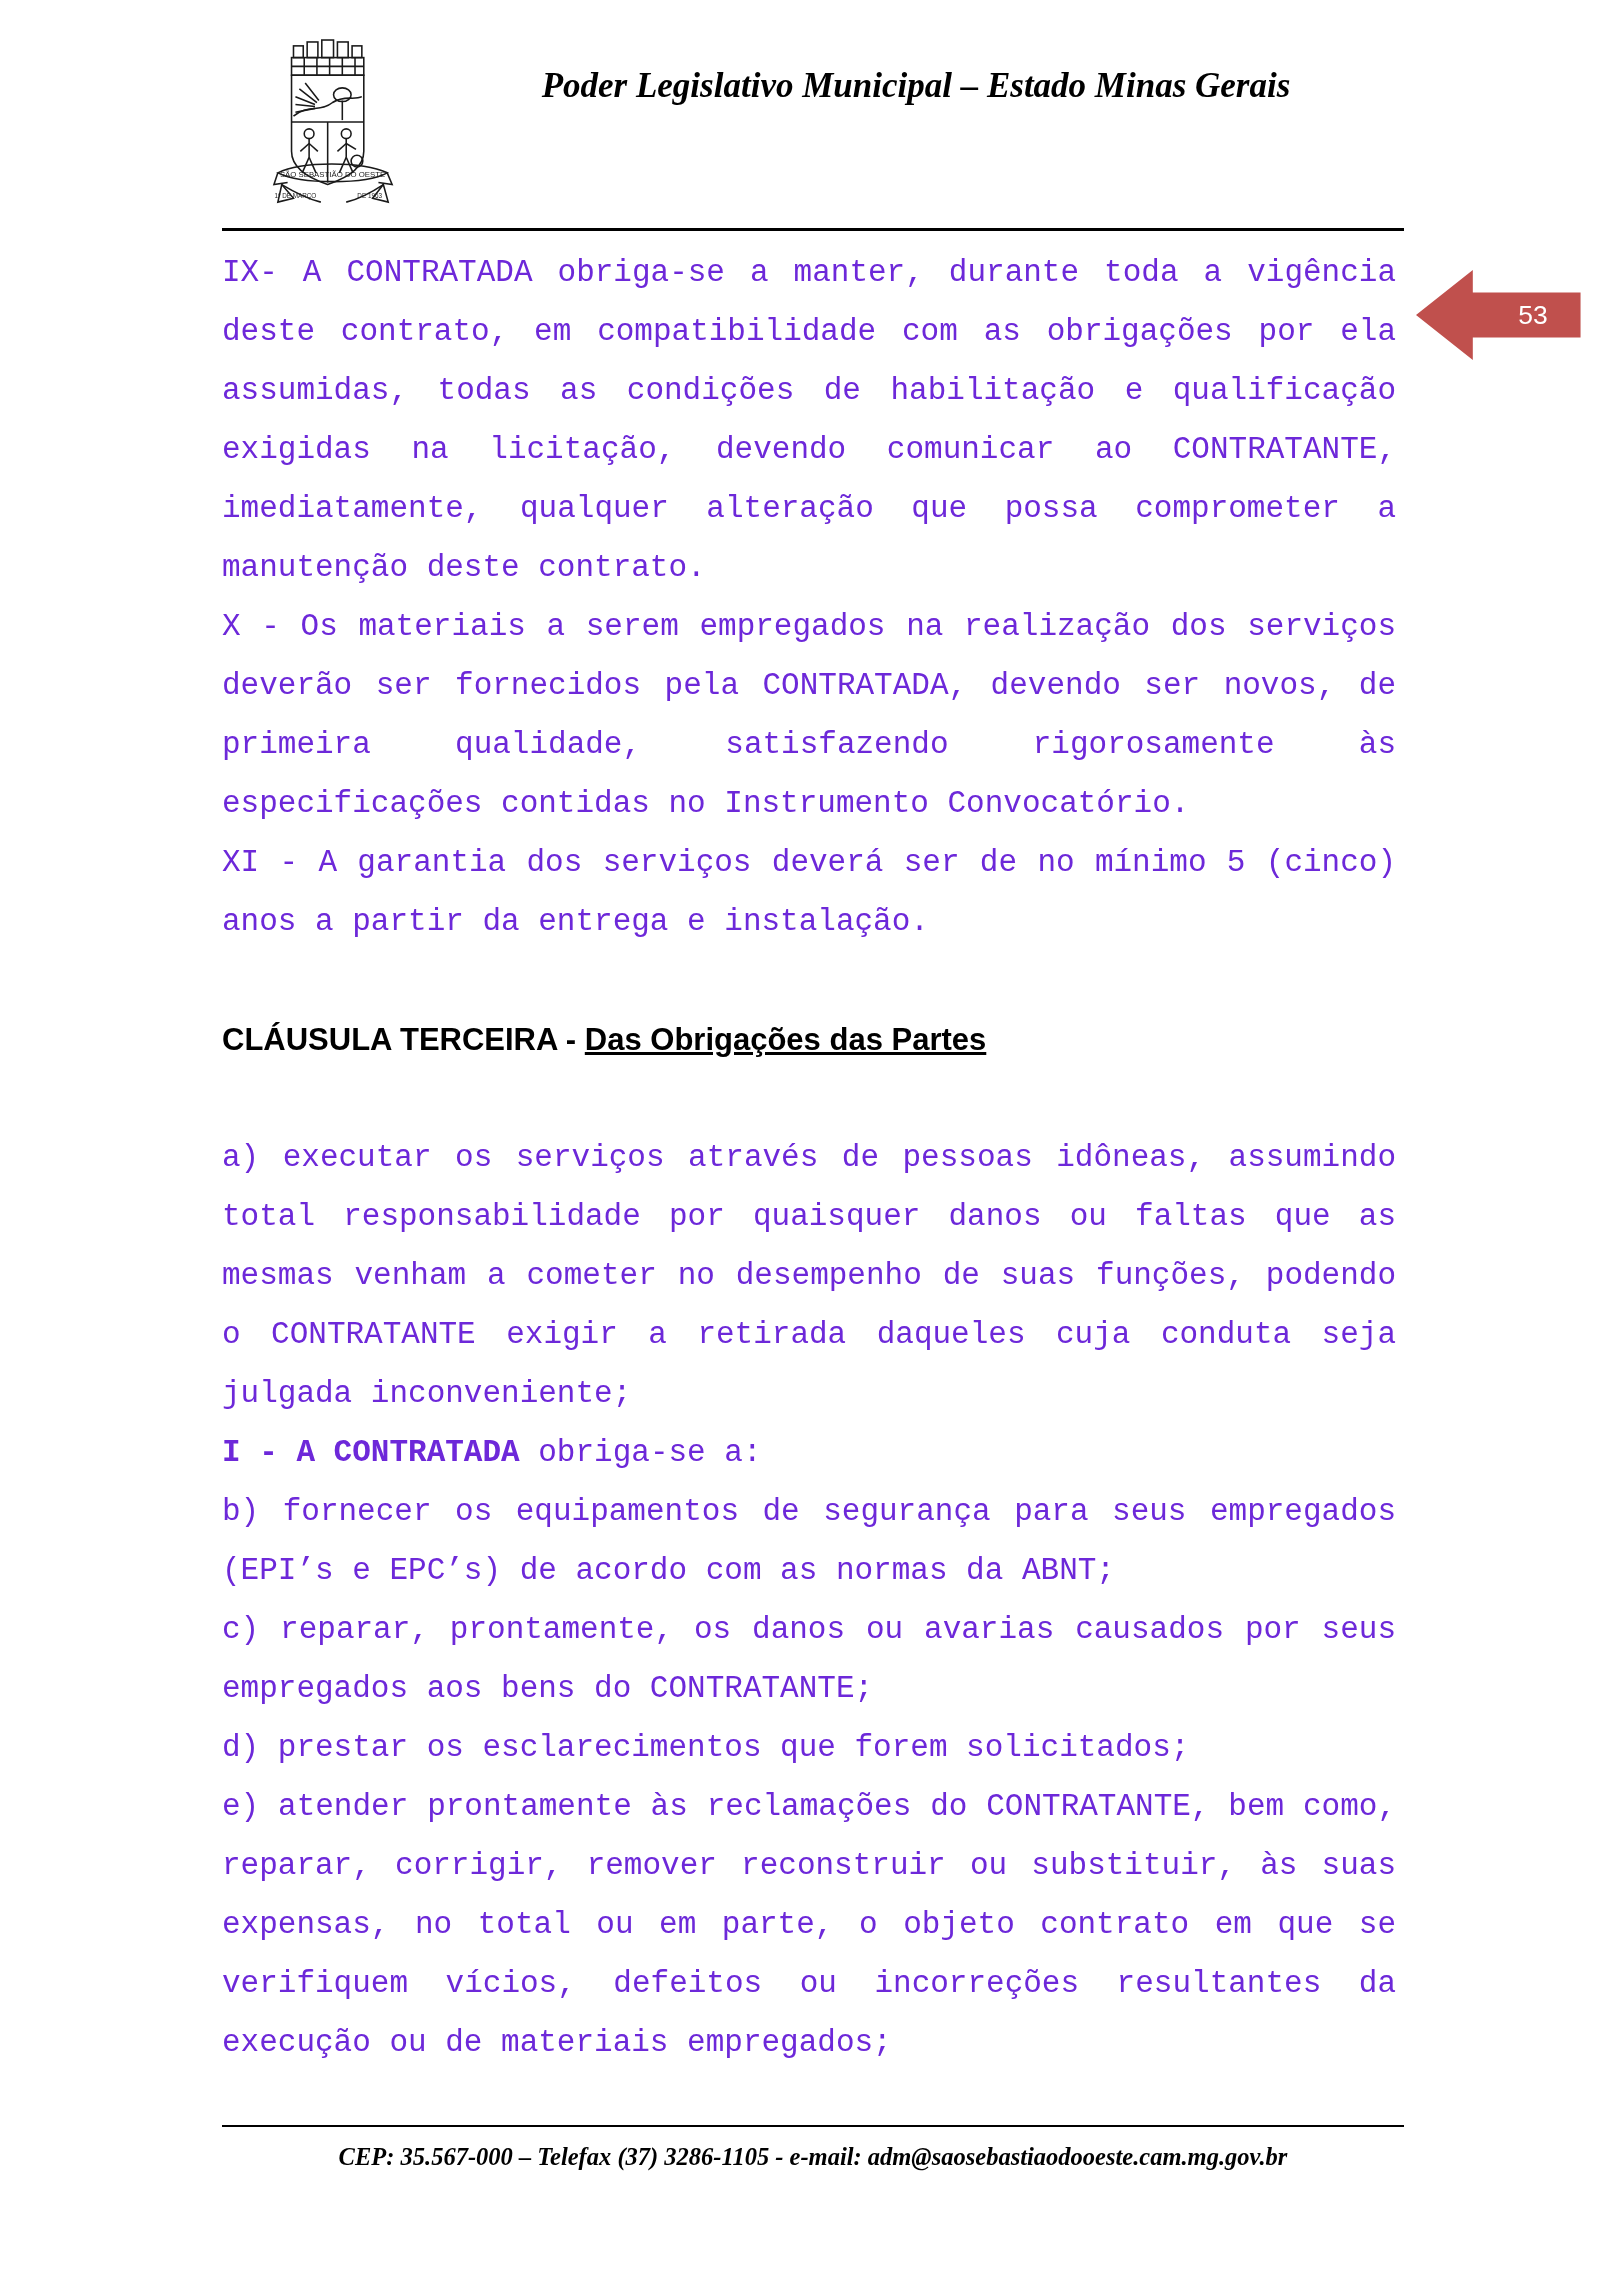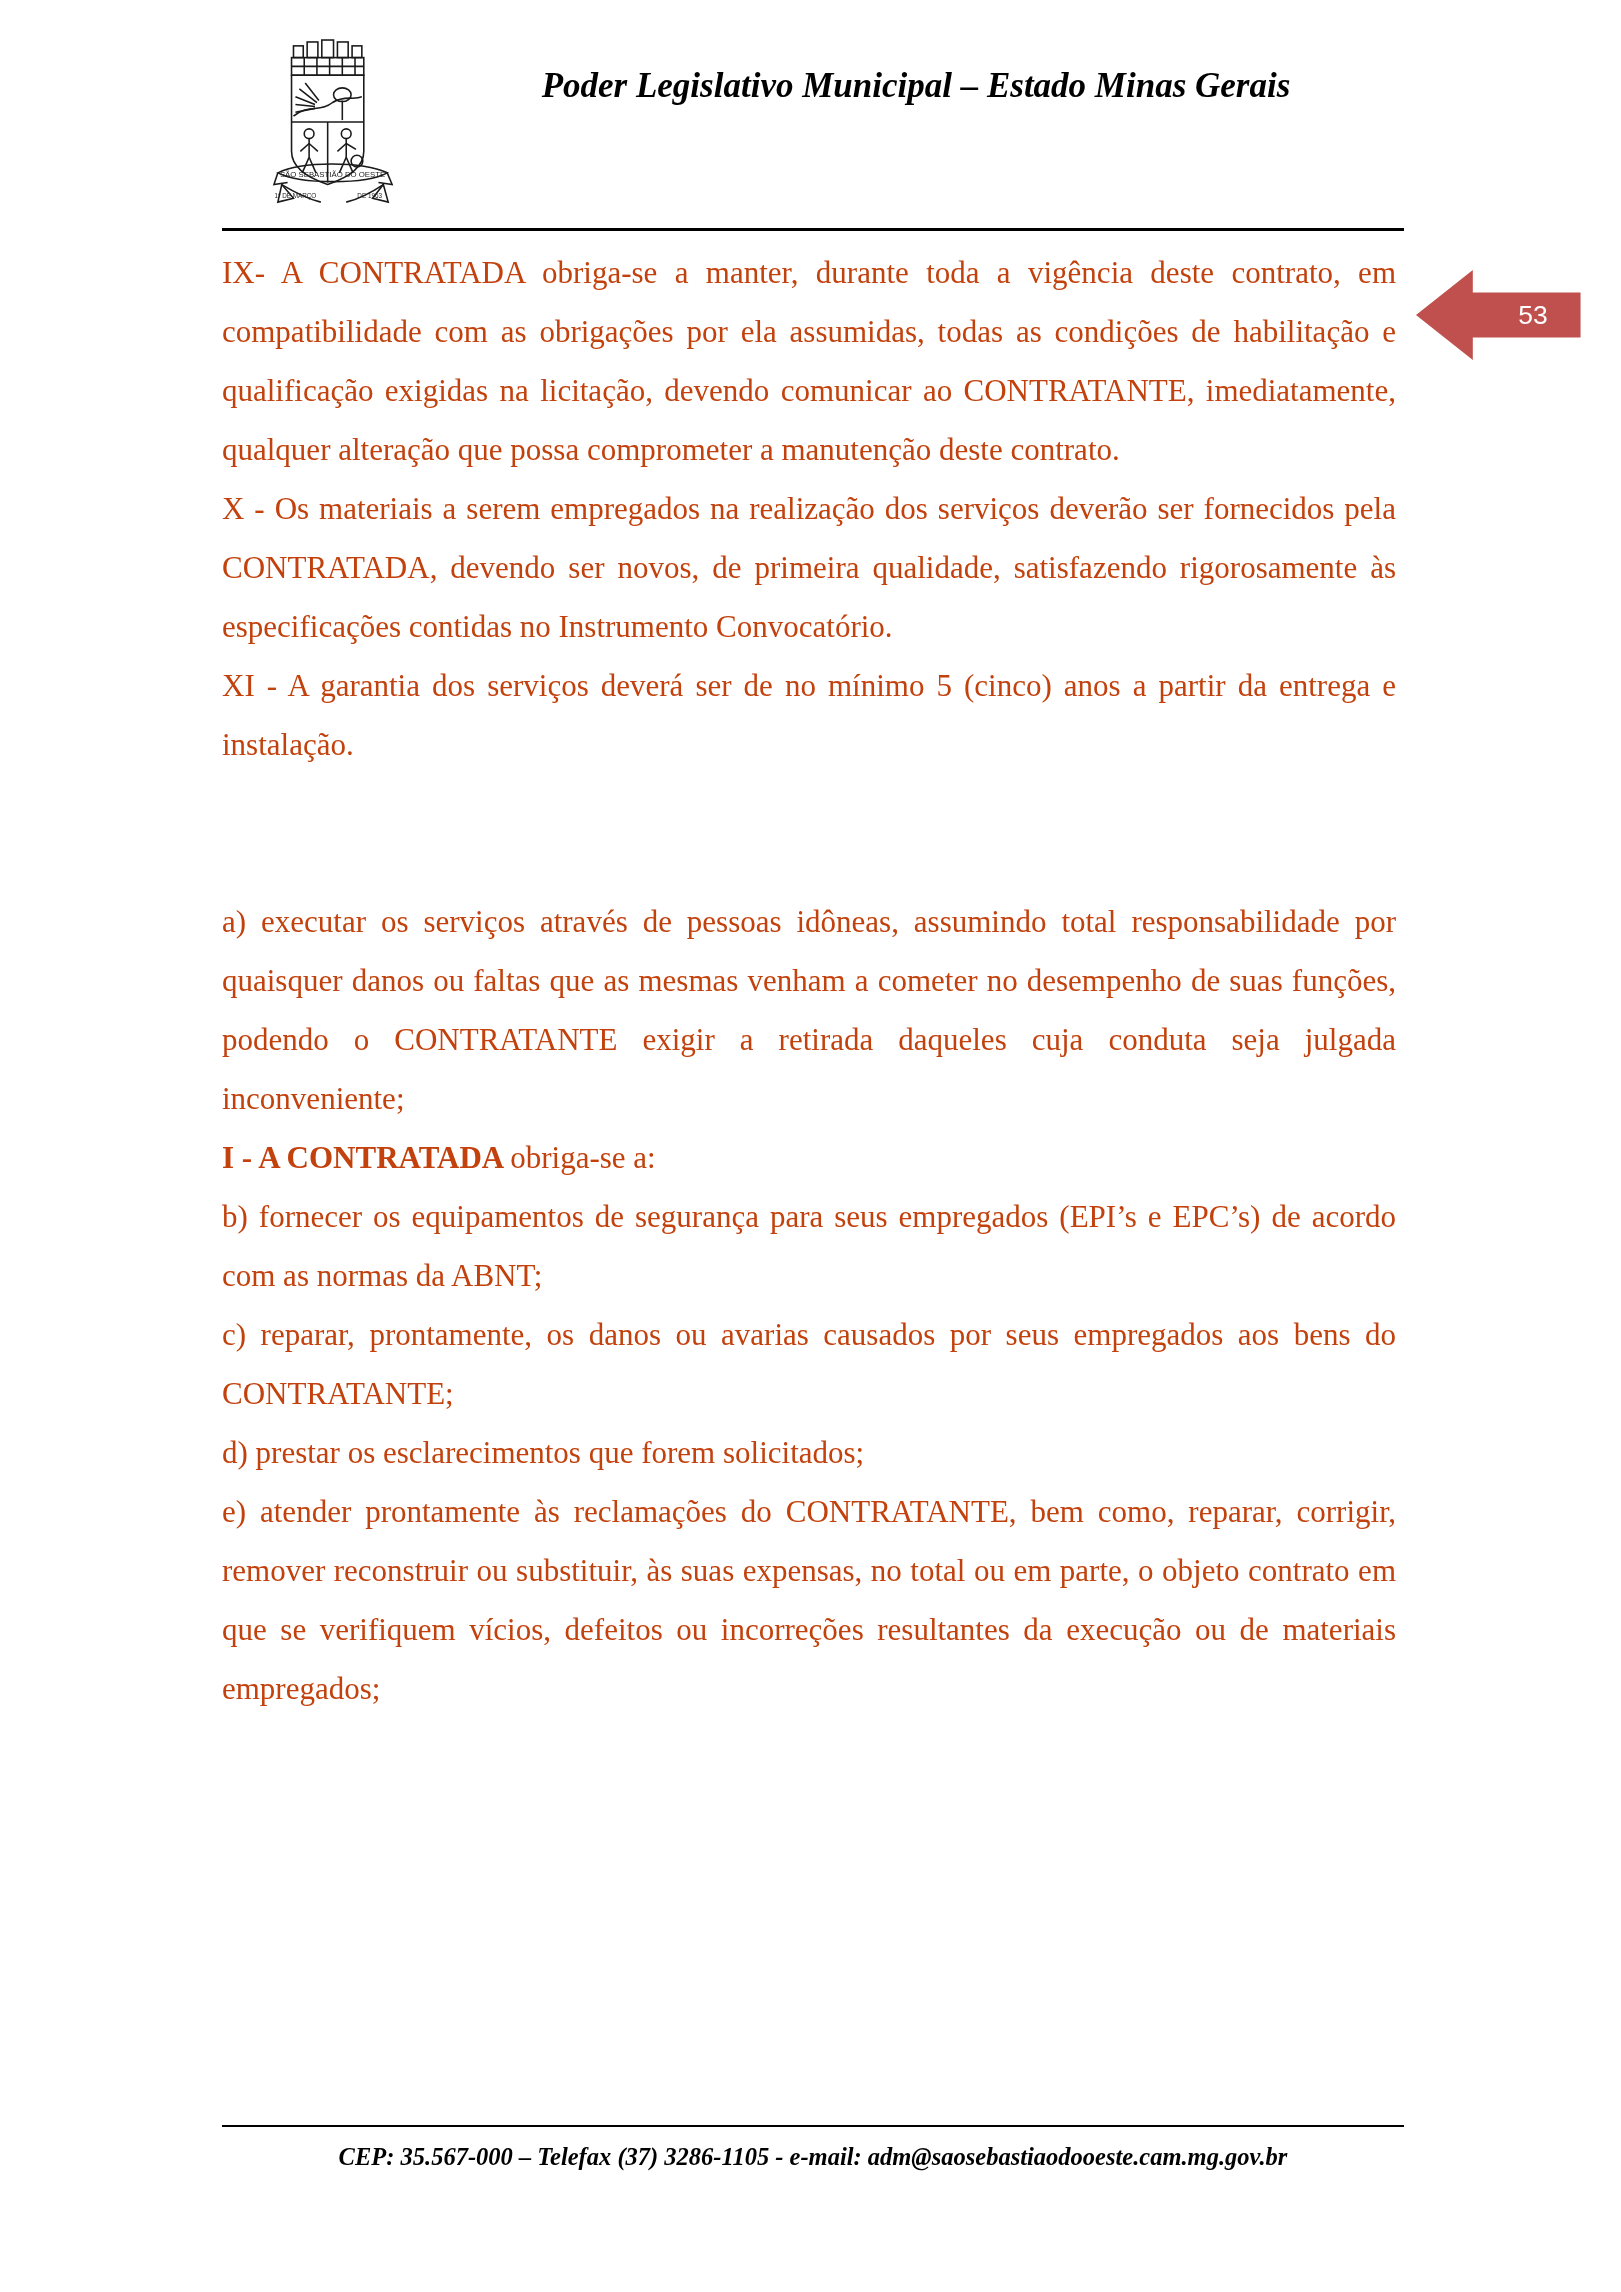--- a/index.html
+++ b/index.html
@@ -105,27 +105,27 @@
 
   
   .doc-body {
     position: absolute;
     left: 222px;
     top: 243px;
     width: 1174px;
   }
 
   .para {
-    font-family: Liberation Serif, serif;
+    font-family: Liberation Mono, monospace;
     font-size: 31px;
     line-height: 59px;
     text-align: justify;
     text-justify: inter-word;
     margin: 0;
-    color: #c2410c;
+    color: #6d28d9;
   }
 
   .para b { font-weight: bold; }
 
   .spacer-line { height: 59px; }
 
   .heading {
     font-family: "Liberation Sans", sans-serif;
     font-size: 31px;
     line-height: 59px;
@@ -240,20 +240,23 @@
   <div class="doc-body">
 
     <p class="para">IX- A CONTRATADA obriga-se a manter, durante toda a vigência deste contrato, em compatibilidade com as obrigações por ela assumidas, todas as condições de habilitação e qualificação exigidas na licitação, devendo comunicar ao CONTRATANTE, imediatamente, qualquer alteração que possa comprometer a manutenção deste contrato.</p>
 
     <p class="para">X - Os materiais a serem empregados na realização dos serviços deverão ser fornecidos pela CONTRATADA, devendo ser novos, de primeira qualidade, satisfazendo rigorosamente às especificações contidas no Instrumento Convocatório.</p>
 
     <p class="para">XI - A garantia dos serviços deverá ser de no mínimo 5 (cinco) anos a partir da entrega e instalação.</p>
 
     <div class="spacer-line"></div>
 
+    <p class="heading">
+      <span>CLÁUSULA TERCEIRA - </span><span class="underline">Das Obrigações das Partes</span>
+    </p>
 
     <div class="spacer-line"></div>
 
     <p class="para">a) executar os serviços através de pessoas idôneas, assumindo total responsabilidade por quaisquer danos ou faltas que as mesmas venham a cometer no desempenho de suas funções, podendo o CONTRATANTE exigir a retirada daqueles cuja conduta seja julgada inconveniente;</p>
 
     <p class="para">
       <b>I - A CONTRATADA </b><span>obriga-se a:</span>
     </p>
 
     <p class="para">b) fornecer os equipamentos de segurança para seus empregados (EPI’s e EPC’s) de acordo com as normas da ABNT;</p>

